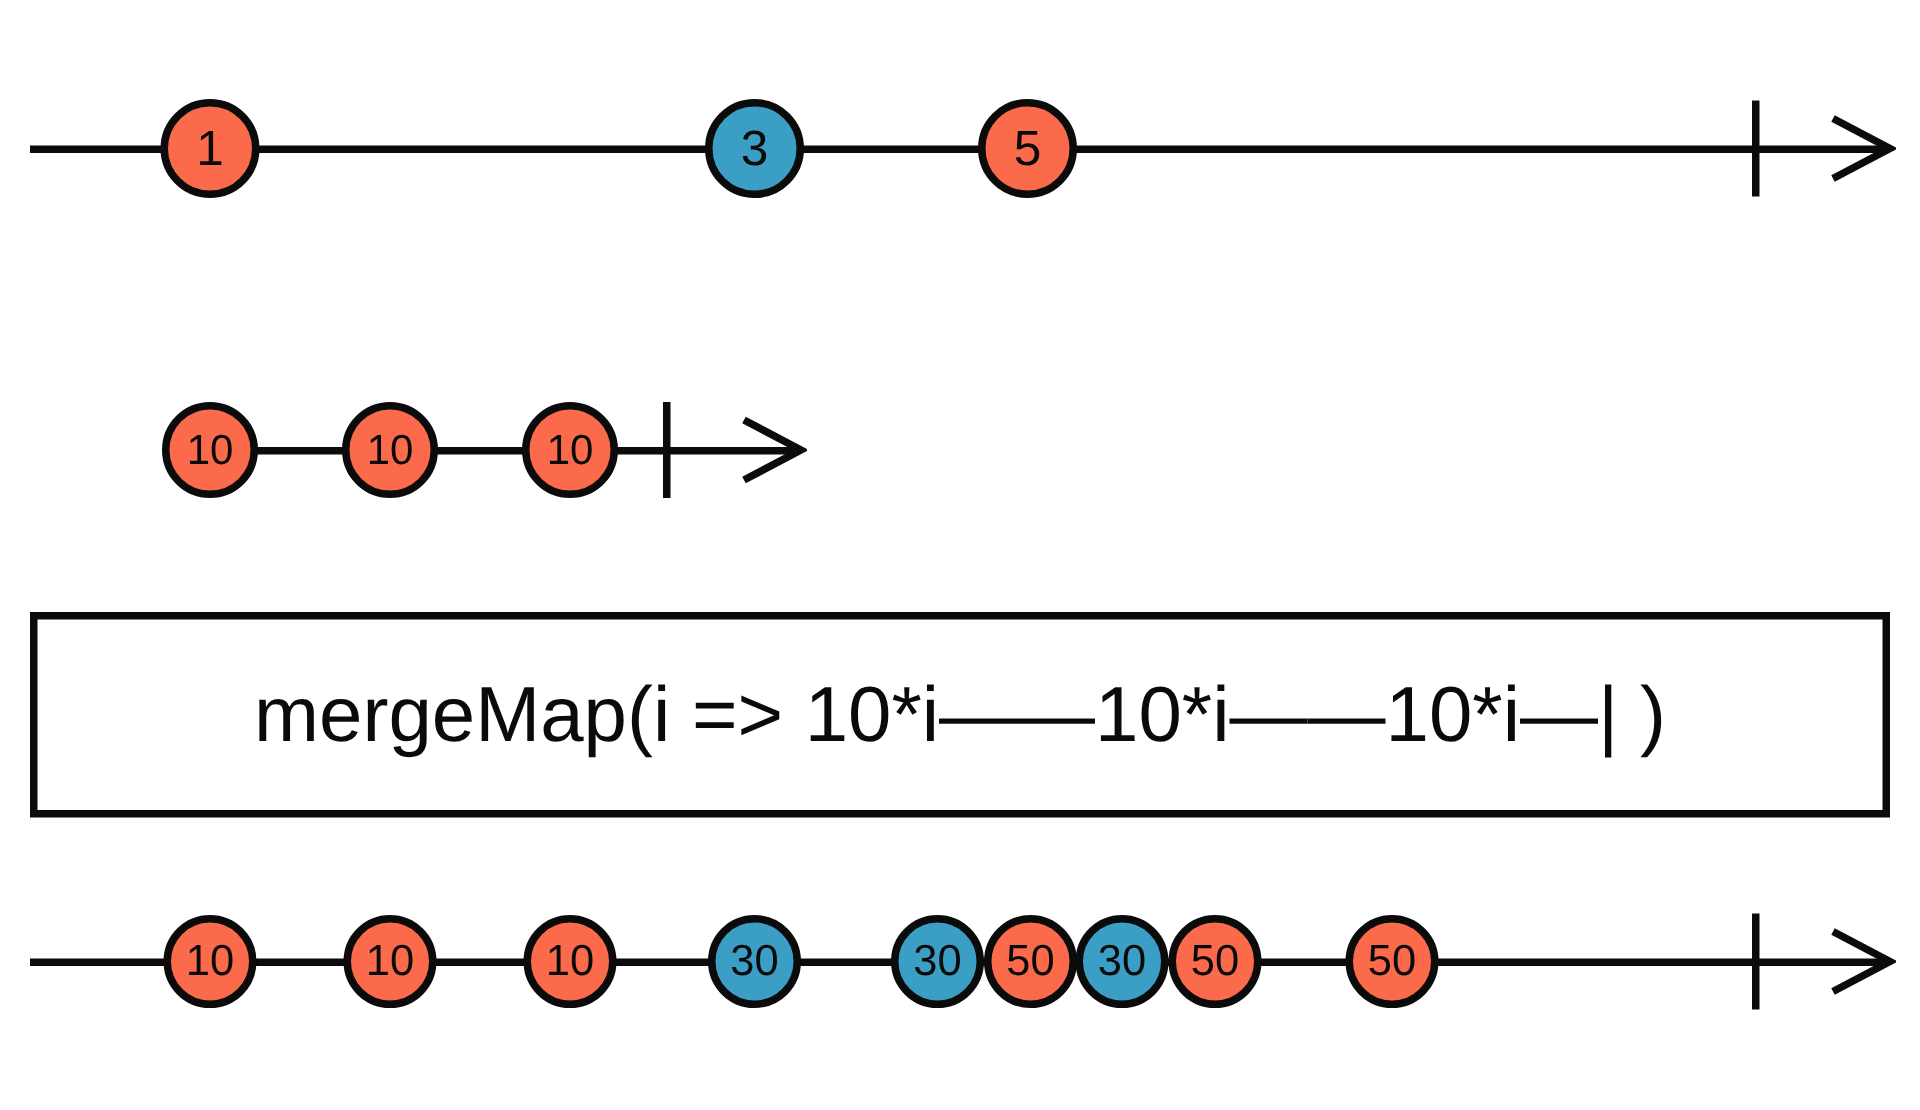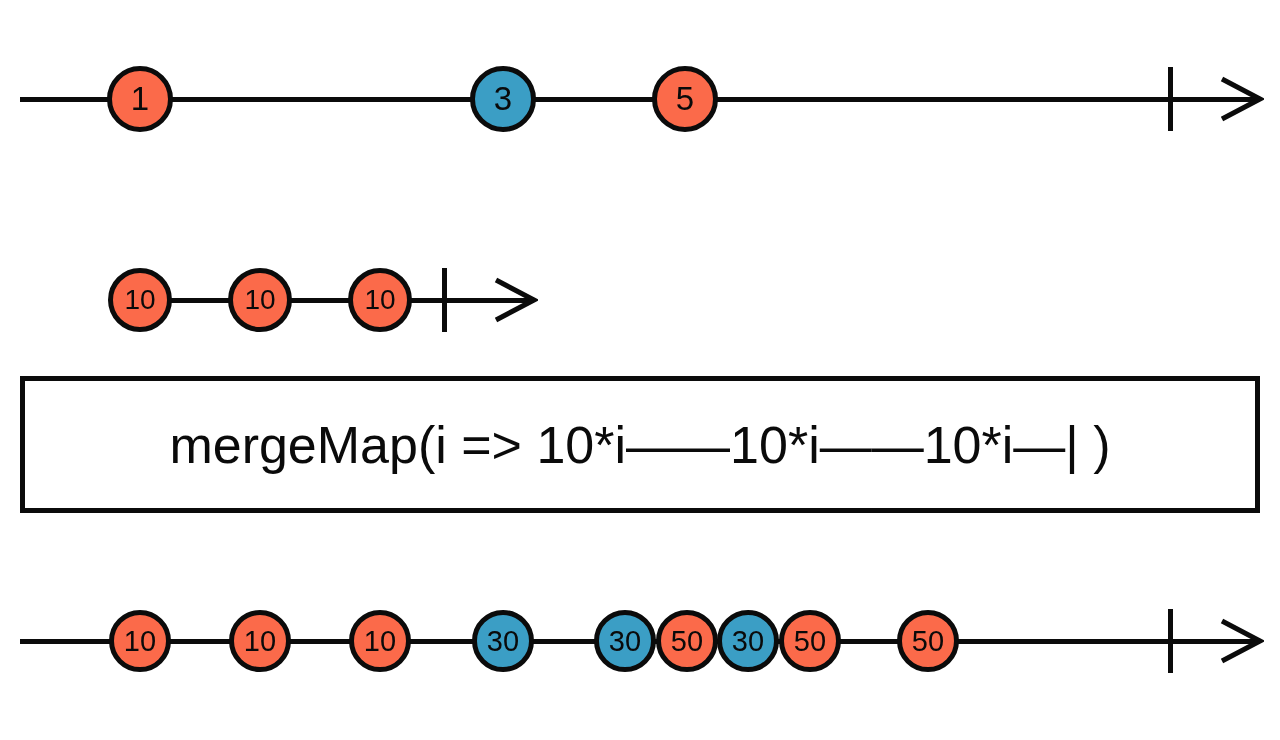--- a/index.html
+++ b/index.html
@@ -39,21 +39,21 @@
     color: #0a0a0a;
   }
   .marble.orange { background: var(--orange); }
   .marble.blue   { background: var(--blue); }
   .tl0 .marble { font-size: 33px; }
   .tl1 .marble { font-size: 28px; }
   .tl2 .marble { font-size: 29px; }
   .op-box {
     position: absolute;
     left: 20px;
-    top: 376px;
+    top: 408px;
     width: 1240px;
     height: 137px;
     box-sizing: border-box;
     border: 5px solid var(--stroke);
     background: #ffffff;
     display: flex;
     align-items: center;
     justify-content: center;
   }
   .op-label {

